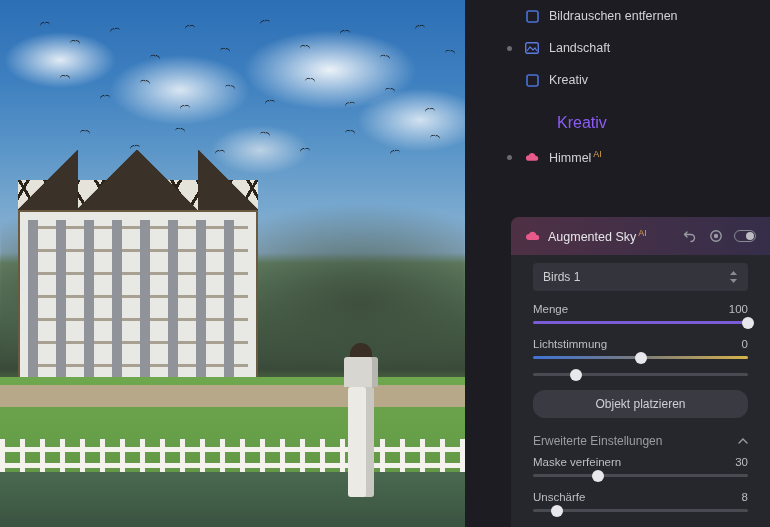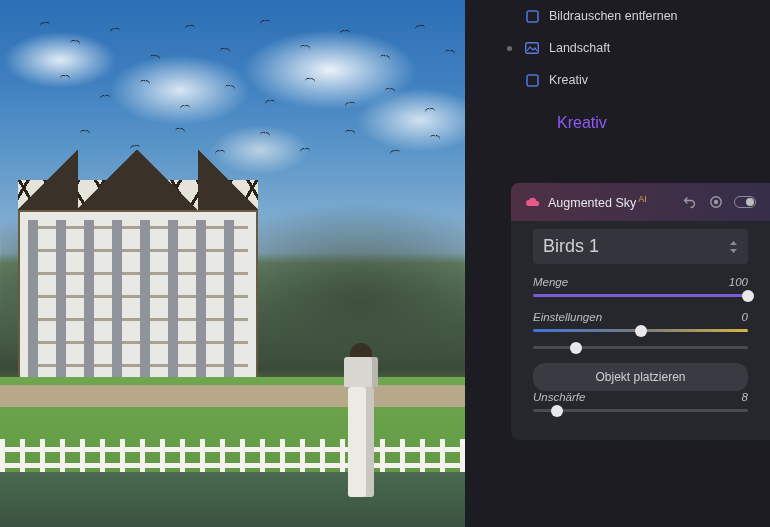--- a/index.html
+++ b/index.html
@@ -162,25 +162,25 @@
   }
   .icon-btn{ width:16px; height:16px; color:#9a9aa2; display:flex; align-items:center; justify-content:center; }
   .toggle{
     width:22px; height:12px; border-radius:6px; border:1px solid #8a8a92; position:relative;
   }
   .toggle::after{ content:""; position:absolute; right:1px; top:1px; width:8px; height:8px; border-radius:50%; background:#bcbcc2;}
 
   .panel-body{ padding: 8px 22px 0 22px; }
   .preset{
     background:#34343c; border-radius:4px;
-    padding:7px 10px; font-size:18px; color:#cfcfd4;
+    padding:7px 10px; font-size:12px; color:#cfcfd4;
     display:flex; justify-content:space-between; align-items:center;
     margin-bottom:12px;
   }
-  .slider-row{ margin-bottom: 14px; font-style: italic; }
+  .slider-row{ margin-bottom: 14px; }
   .slider-row .lbls{ display:flex; justify-content:space-between; font-size:11.5px; color:#bdbdc3; margin-bottom:6px;}
   .track{
     position:relative; height:3px; border-radius:2px; background:#4a4a52;
   }
   .track.rainbow{
     background: linear-gradient(90deg, #3f74d6 0%, #7a7a7a 50%, #d6b34a 100%);
   }
   .track .thumb{
     position:absolute; top:50%; width:12px; height:12px; margin:-6px 0 0 -6px;
     border-radius:50%; background:#e8e8ec;
@@ -277,20 +277,31 @@
     <span class="ticon">
       <svg width="13" height="13">
           <rect x="1" y="1" width="11" height="11" rx="2" fill="none" stroke="#4a72d6" stroke-width="1.6"></rect>
         </svg>
     </span>
     <span>Kreativ</span>
   </div>
 
   <div class="section-head">Kreativ</div>
 
+  <div class="tool-item himmel">
+    <span class="dot"></span>
+    <span class="ticon cloud-ico">
+      <svg width="15" height="10" viewBox="0 0 15 10">
+          <path d="M4 9a3 3 0 0 1 0-6 4 4 0 0 1 7.5 1A2.5 2.5 0 0 1 12 9z" fill="currentColor"></path>
+        </svg>
+    </span>
+    <span>
+      <span>Himmel</span><span class="ai-sup">AI</span>
+    </span>
+  </div>
 
   <div class="panel">
     <div class="panel-head">
       <span class="cloud-ico">
         <svg width="15" height="10" viewBox="0 0 15 10">
             <path d="M4 9a3 3 0 0 1 0-6 4 4 0 0 1 7.5 1A2.5 2.5 0 0 1 12 9z" fill="currentColor"></path>
           </svg>
       </span>
       <span>
         <span>Augmented Sky</span><span class="ai-sup">AI</span>
@@ -326,39 +337,56 @@
           <span>Menge</span>
           <span>100</span>
         </div>
         <div class="track" style="background:linear-gradient(90deg,#7a5bd6,#7a5bd6);">
           <div class="thumb" style="left: 100%;"></div>
         </div>
       </div>
 
       <div class="slider-row">
         <div class="lbls">
-          <span>Einstellungen</span>
+          <span>Lichtstimmung</span>
           <span>0</span>
         </div>
         <div class="track rainbow">
           <div class="thumb" style="left: 50%;"></div>
         </div>
       </div>
 
       <div class="slider-row">
         <div class="track">
           <div class="thumb" style="left: 20%;"></div>
         </div>
       </div>
 
       <div class="btn-place">Objekt platzieren</div>
     </div>
 
+    <div class="adv-head">
+      <span>Erweiterte Einstellungen</span>
+      <span style="color:#9a9aa2">
+        <svg width="10" height="6" viewBox="0 0 10 6">
+            <path d="M1 5 L5 1 L9 5" fill="none" stroke="currentColor" stroke-width="1.4" stroke-linecap="round"></path>
+          </svg>
+      </span>
+    </div>
 
     <div class="adv-body">
+      <div class="slider-row">
+        <div class="lbls">
+          <span>Maske verfeinern</span>
+          <span>30</span>
+        </div>
+        <div class="track">
+          <div class="thumb" style="left: 30%;"></div>
+        </div>
+      </div>
 
       <div class="slider-row">
         <div class="lbls">
           <span>Unschärfe</span>
           <span>8</span>
         </div>
         <div class="track">
           <div class="thumb" style="left: 11%;"></div>
         </div>
       </div>

